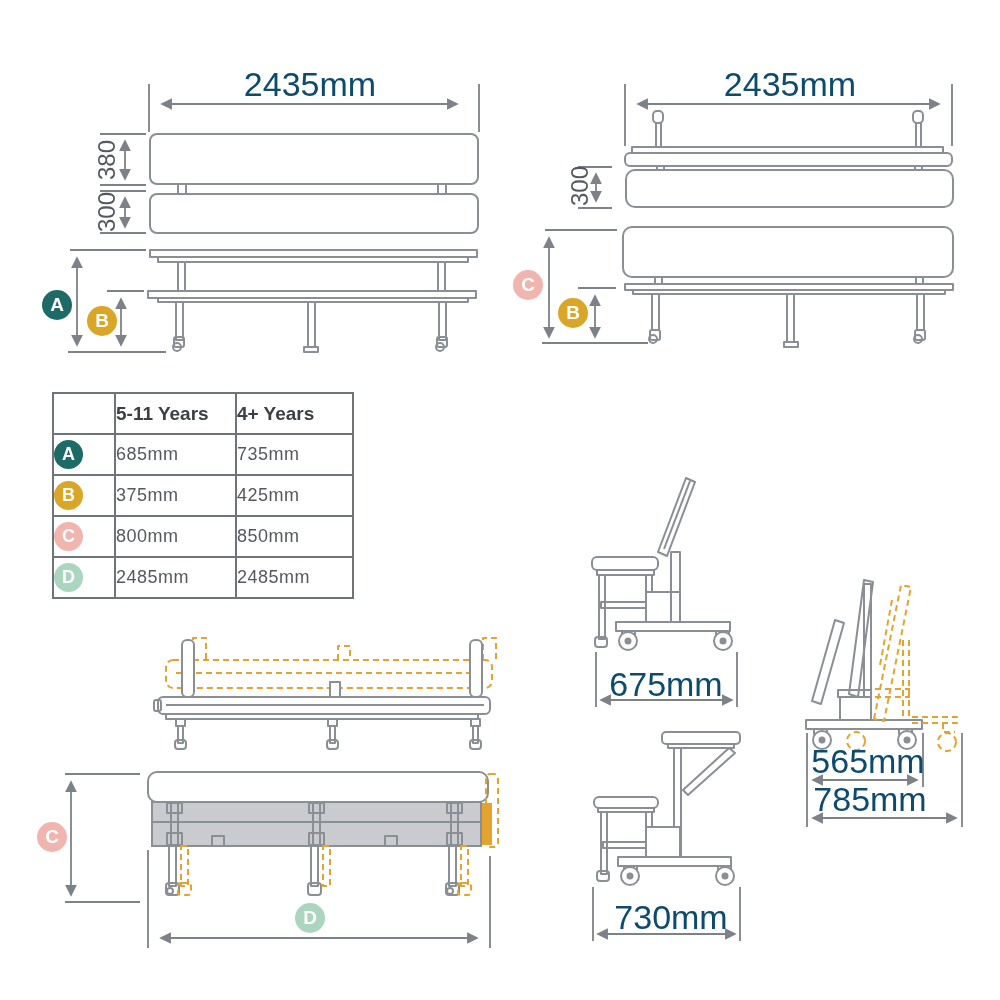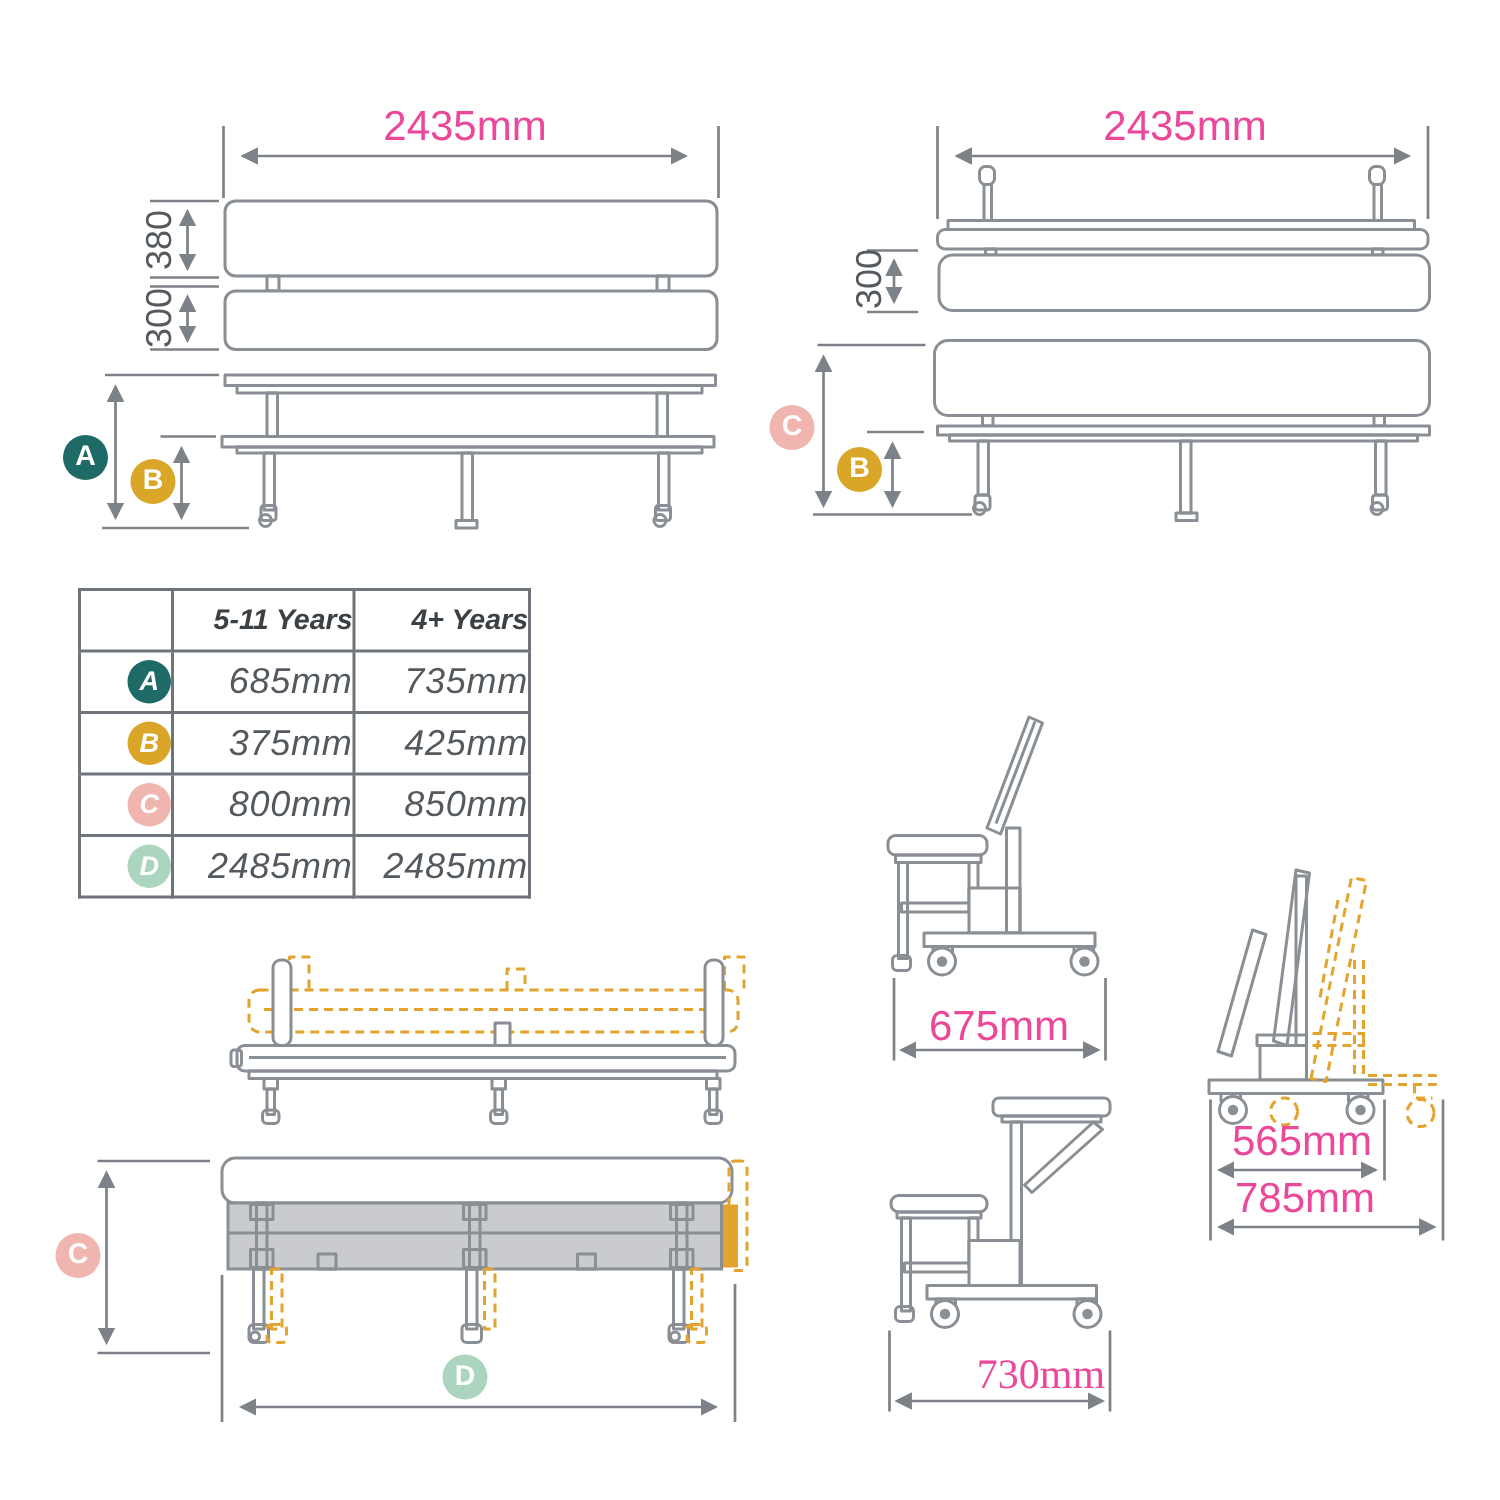--- a/index.html
+++ b/index.html
@@ -7,37 +7,37 @@
           font-family:"Liberation Sans",sans-serif;overflow:hidden;}
   svg.art{position:absolute;left:0;top:0;width:1000px;height:1000px;}
   svg.art *{vector-effect:non-scaling-stroke;}
   .ln{stroke:#8a8f96;fill:none;stroke-width:2;stroke-linejoin:round;}
   .lnf{stroke:#8a8f96;fill:#ffffff;stroke-width:2;stroke-linejoin:round;}
   .fillgray{stroke:#8a8f96;fill:#c9cbce;stroke-width:2;}
   .solid-orange{fill:#e3a42f;stroke:none;}
   .dash{stroke:#e3a42f;fill:none;stroke-width:2;stroke-dasharray:6 4;stroke-linejoin:round;}
   .dim{stroke:#7d8288;fill:none;stroke-width:1.8;}
   .dot{fill:#8a8f96;stroke:none;}
-  .dim-label{position:absolute;font-size:28px;color:#ec4899;text-align:center;line-height:34px;}
+  .dim-label{position:absolute;font-size:34px;color:#0c4a6e;text-align:center;line-height:34px;}
   .dim-rot{position:absolute;width:64px;height:28px;font-size:24px;color:#54595f;text-align:center;
            line-height:28px;transform:rotate(-90deg);transform-origin:center;}
   .badge{position:absolute;width:30px;height:30px;border-radius:50%;color:#ffffff;
          font-weight:bold;font-size:19px;display:flex;align-items:center;justify-content:center;}
   .badge-teal{background:#1e6a66;}
   .badge-gold{background:#d9a627;}
   .badge-pink{background:#f0b5af;}
   .badge-mint{background:#abd5bf;}
   table.size-table{position:absolute;left:52px;top:392px;border-collapse:collapse;background:#fff;}
-  table.size-table th,table.size-table td{border:2px solid #6f747b;text-align:right;padding:0;font-style:italic;}
+  table.size-table th,table.size-table td{border:2px solid #6f747b;text-align:left;padding:0;}
   .col-letter{width:60px;}
   .col-v1{width:119px;}
   .col-v2{width:115px;}
   table.size-table tr{height:41px;}
   table.size-table th{font-size:19px;font-weight:bold;color:#3b4045;}
-  table.size-table td.val{font-size:24px;color:#54595f;letter-spacing:0.5px;font-weight:400;}
+  table.size-table td.val{font-size:18px;color:#54595f;letter-spacing:0.5px;font-weight:400;}
   .cell-badge{display:inline-flex;width:29px;height:29px;border-radius:50%;color:#fff;
               font-weight:bold;font-size:18px;align-items:center;justify-content:center;vertical-align:middle;}
 </style>
 </head>
 <body>
 
 <div class="canvas">
 
   <svg class="art" viewBox="0 0 1000 1000">
     <defs>
@@ -233,21 +233,21 @@
       <line class="dim" x1="813" y1="818" x2="956" y2="818" marker-start="url(#arw)" marker-end="url(#arw)"></line>
     </g>
   </svg>
 
   <div class="dim-label" style="left:160px;top:67px;width:300px;">2435mm</div>
   <div class="dim-label" style="left:640px;top:67px;width:300px;">2435mm</div>
   <div class="dim-rot" style="left:75px;top:146px;">380</div>
   <div class="dim-rot" style="left:75px;top:198px;">300</div>
   <div class="dim-rot" style="left:548px;top:172px;">300</div>
   <div class="dim-label" style="left:591px;top:667px;width:150px;">675mm</div>
-  <div class="dim-label" style="left:619px;top:900px;width:150px;font-family:Liberation Serif, serif;">730mm</div>
+  <div class="dim-label" style="left:596px;top:900px;width:150px;">730mm</div>
   <div class="dim-label" style="left:793px;top:744px;width:150px;text-align:center;">565mm</div>
   <div class="dim-label" style="left:795px;top:782px;width:150px;">785mm</div>
 
   <div class="badge badge-teal" style="left:42px;top:290px;">A</div>
   <div class="badge badge-gold" style="left:87px;top:306px;">B</div>
   <div class="badge badge-pink" style="left:513px;top:270px;">C</div>
   <div class="badge badge-gold" style="left:558px;top:298px;">B</div>
   <div class="badge badge-pink" style="left:37px;top:822px;">C</div>
   <div class="badge badge-mint" style="left:295px;top:903px;">D</div>
 

